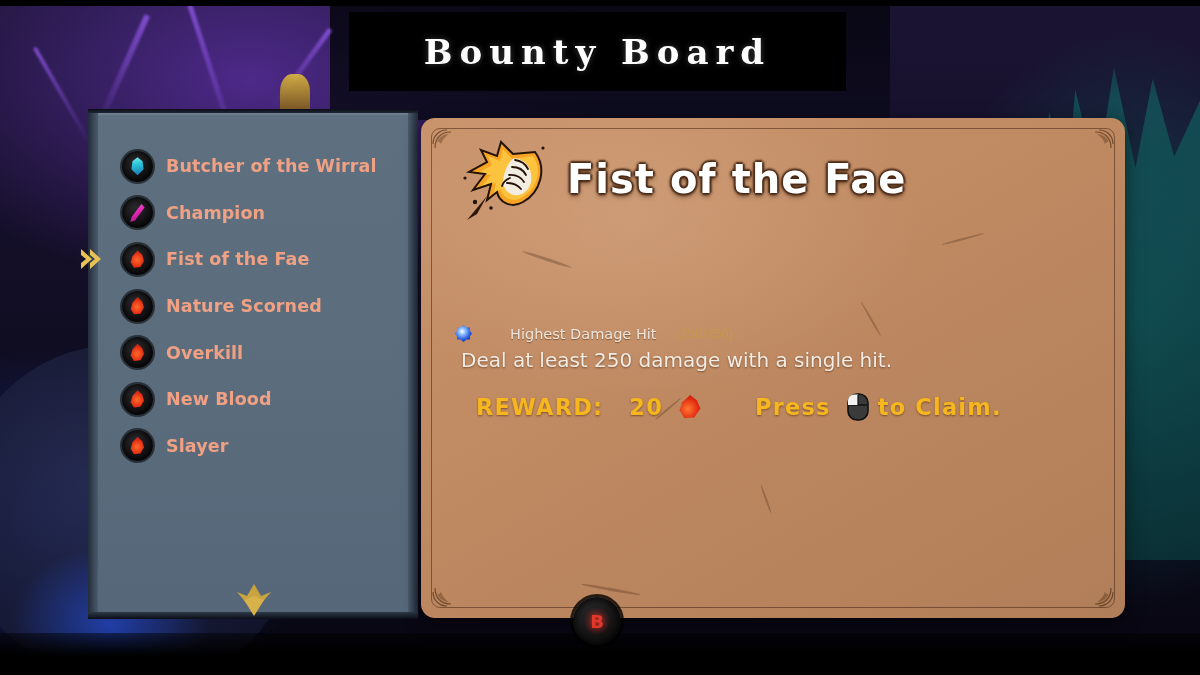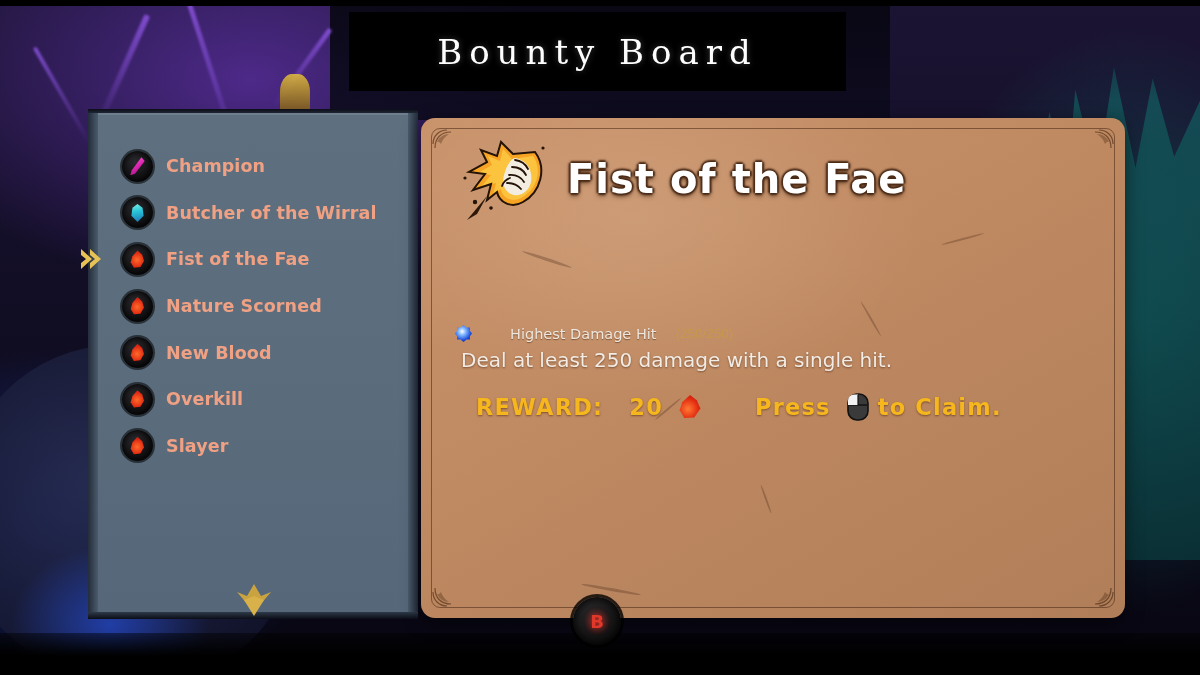--- a/index.html
+++ b/index.html
@@ -33,21 +33,21 @@
       background:radial-gradient(ellipse,rgba(40,90,255,.55),rgba(20,40,150,0) 70%);}
   .torch{position:absolute;left:280px;top:74px;width:30px;height:44px;
       background:linear-gradient(180deg,#e7c13a,#6d4a12);border-radius:40% 40% 20% 20%;opacity:.85;
       filter:blur(.5px);}
   .wall-dark{position:absolute;left:330px;top:0;width:560px;height:120px;
       background:linear-gradient(180deg,#070610,#0d0b1e);opacity:.9;}
 
   
   .title-banner{position:absolute;left:349px;top:12px;width:497px;height:79px;
       background:#000;display:flex;align-items:center;justify-content:center;}
-  .title-text{color:#fff;font-family:"DejaVu Serif",serif;font-size:34px;font-weight:normal;
+  .title-text{color:#fff;font-family:"DejaVu Serif",serif;font-size:34px;font-weight:bold;
       letter-spacing:7px;text-shadow:0 0 6px rgba(255,255,255,.25);}
 
   
   .list-panel{position:absolute;left:88px;top:113px;width:330px;height:505px;
       background:linear-gradient(180deg,#5e707f 0%,#5b6c7c 50%,#56677a 100%);
       box-shadow:inset 0 2px 0 rgba(255,255,255,.10);}
   .list-panel::before{content:"";position:absolute;left:0;top:0;bottom:0;width:10px;
       background:linear-gradient(90deg,#232c3a,#4b5b6c);}
   .list-panel::after{content:"";position:absolute;right:0;top:0;bottom:0;width:10px;
       background:linear-gradient(270deg,#232c3a,#4b5b6c);}
@@ -162,29 +162,29 @@
 
   <div class="title-banner">
     <span class="title-text">Bounty Board</span>
   </div>
 
   <div class="list-edge-top"></div>
   <div class="list-panel">
     <div class="list-items" id="list-items">
         <div class="list-row">
           <span class="badge">
+            <span class="gem gem-crystal"></span>
+          </span>
+          <span class="row-label">Butcher of the Wirral</span>
+        </div>
+        <div class="list-row">
+          <span class="badge">
             <span class="gem gem-blade"></span>
           </span>
           <span class="row-label">Champion</span>
-        </div>
-        <div class="list-row">
-          <span class="badge">
-            <span class="gem gem-crystal"></span>
-          </span>
-          <span class="row-label">Butcher of the Wirral</span>
         </div>
         <div class="list-row">
           <div class="cursor">
             <svg viewBox="0 0 26 26" width="26" height="26">
               <path d="M2 3 L13 13 L2 23 L2 17 L7 13 L2 9 Z" fill="#e8c255"></path>
               <path d="M11 3 L22 13 L11 23 L11 17 L16 13 L11 9 Z" fill="#e8c255"></path>
             </svg>
           </div>
           <span class="badge">
             <span class="gem gem-flame"></span>
@@ -194,27 +194,27 @@
         <div class="list-row">
           <span class="badge">
             <span class="gem gem-flame"></span>
           </span>
           <span class="row-label">Nature Scorned</span>
         </div>
         <div class="list-row">
           <span class="badge">
             <span class="gem gem-flame"></span>
           </span>
+          <span class="row-label">Overkill</span>
+        </div>
+        <div class="list-row">
+          <span class="badge">
+            <span class="gem gem-flame"></span>
+          </span>
           <span class="row-label">New Blood</span>
-        </div>
-        <div class="list-row">
-          <span class="badge">
-            <span class="gem gem-flame"></span>
-          </span>
-          <span class="row-label">Overkill</span>
         </div>
         <div class="list-row">
           <span class="badge">
             <span class="gem gem-flame"></span>
           </span>
           <span class="row-label">Slayer</span>
         </div>
       </div>
   </div>
   <div class="list-edge-bottom"></div>

